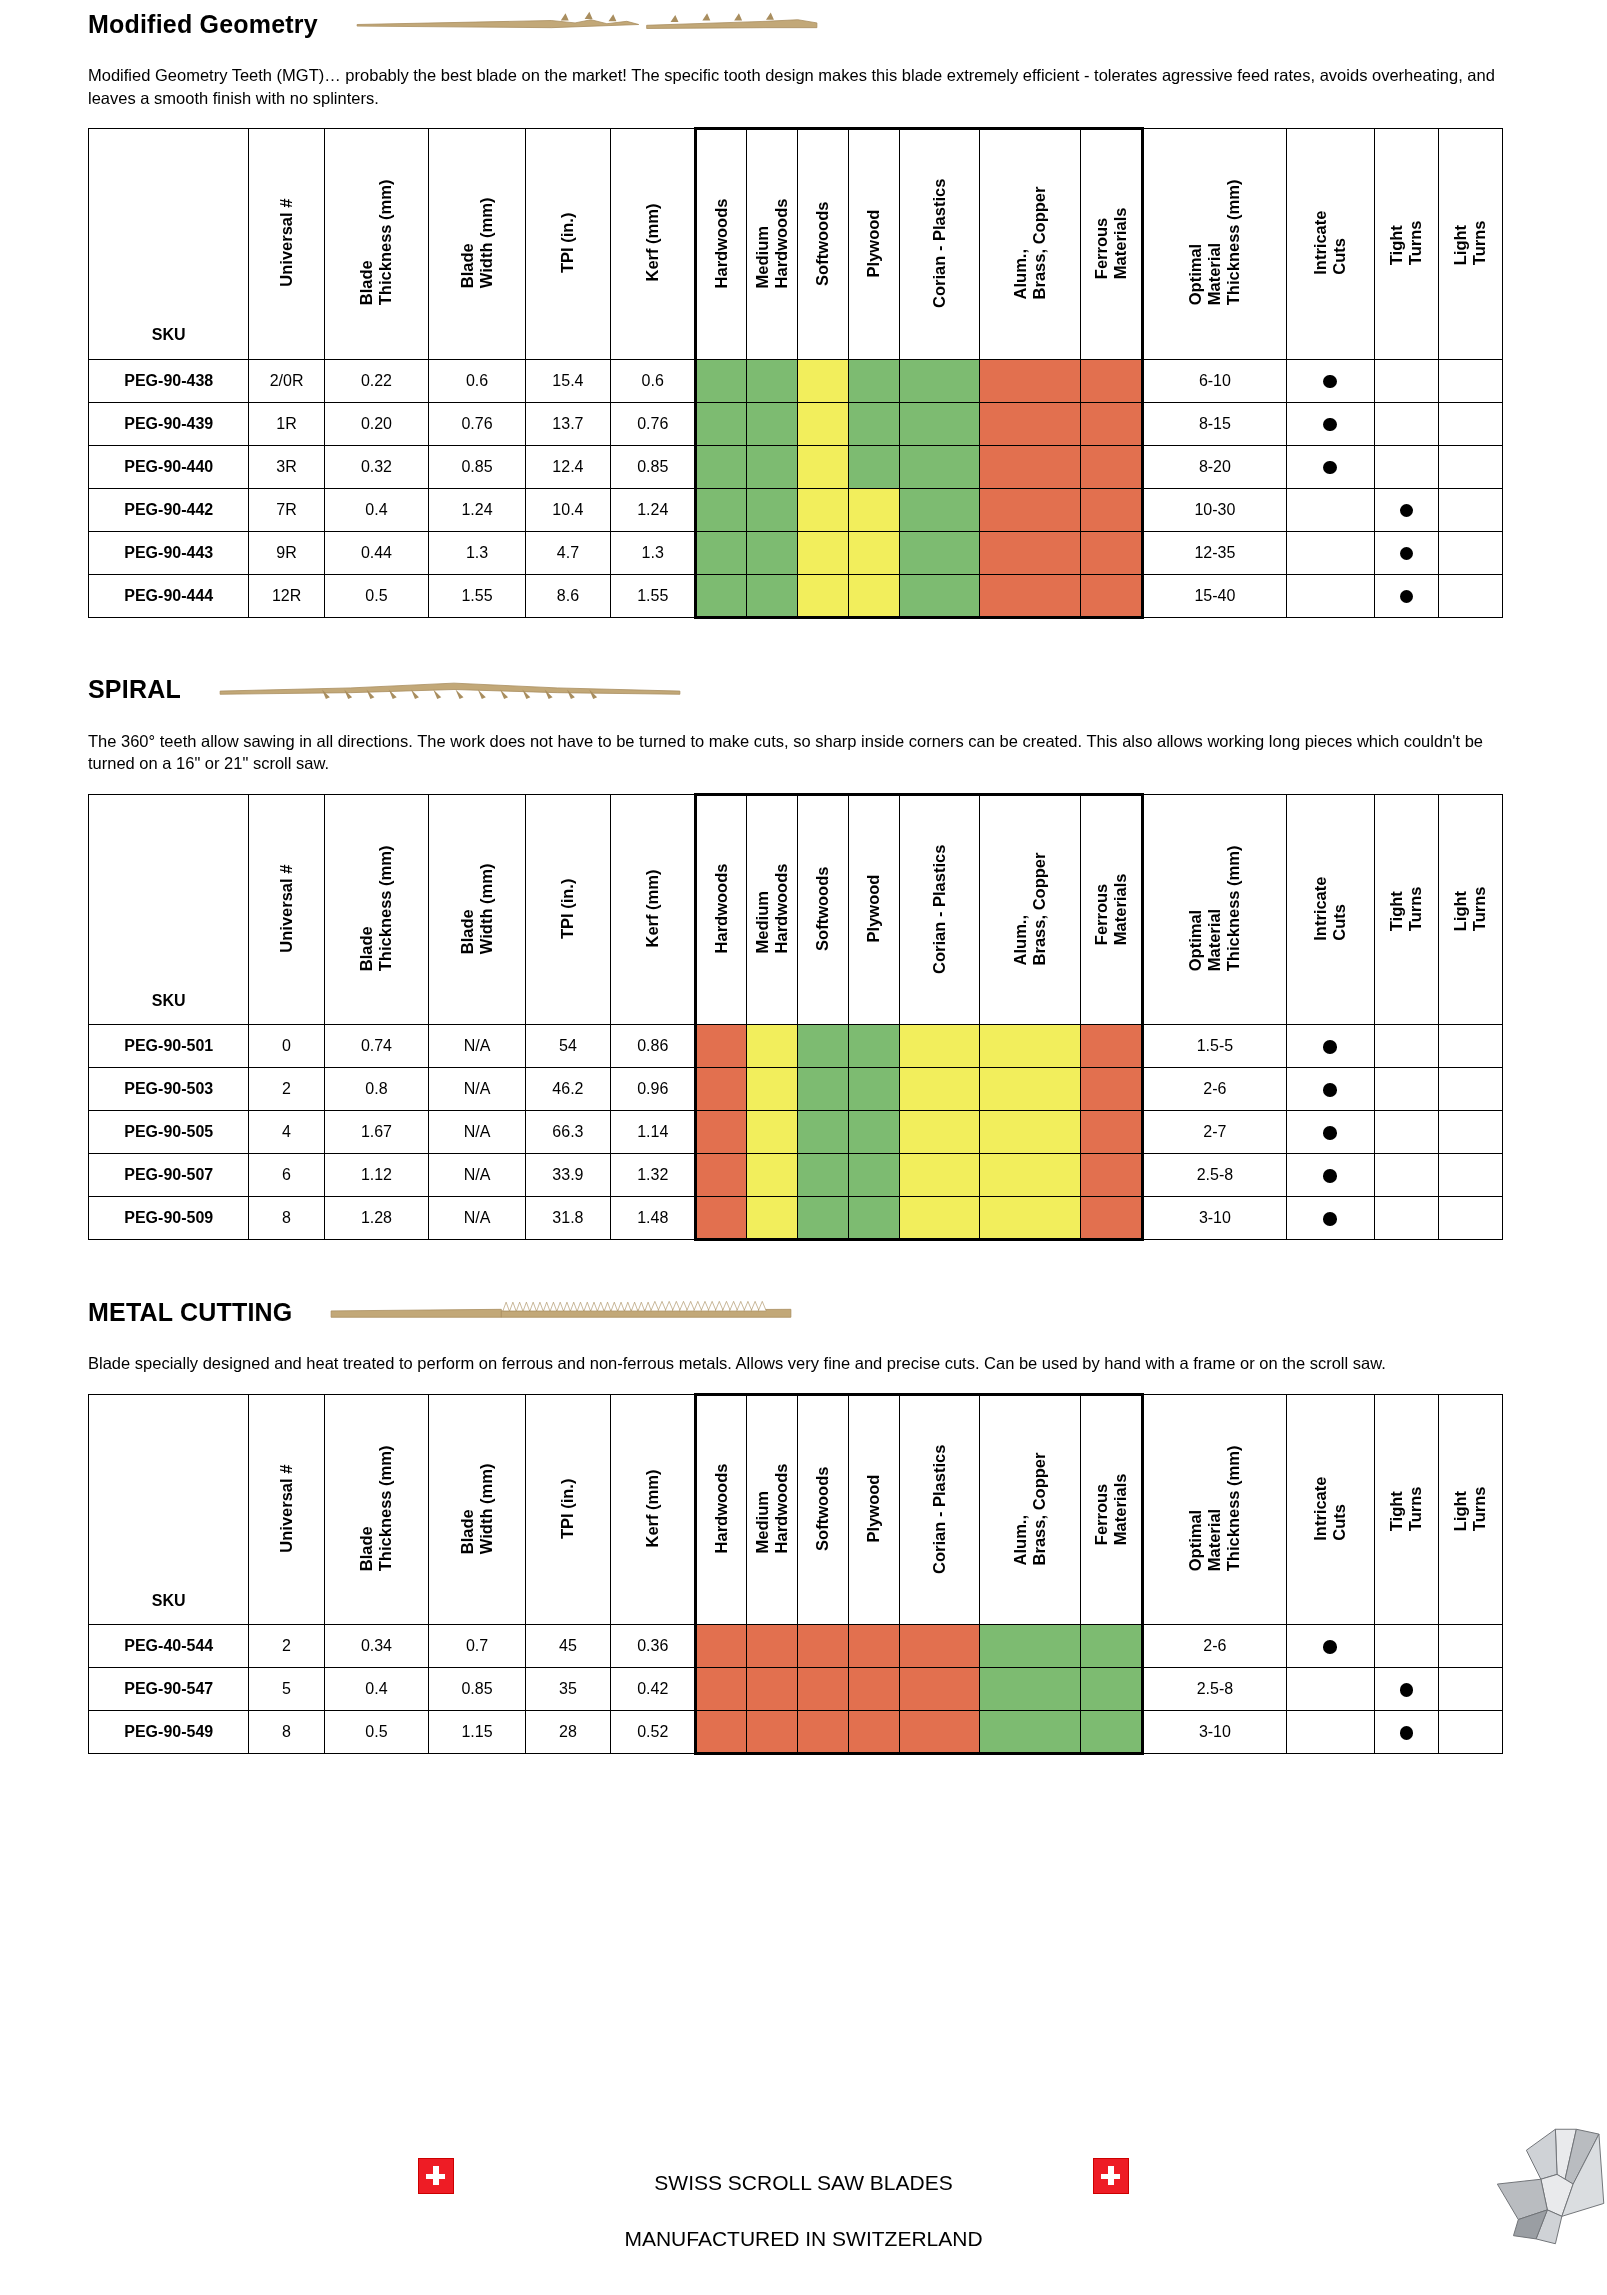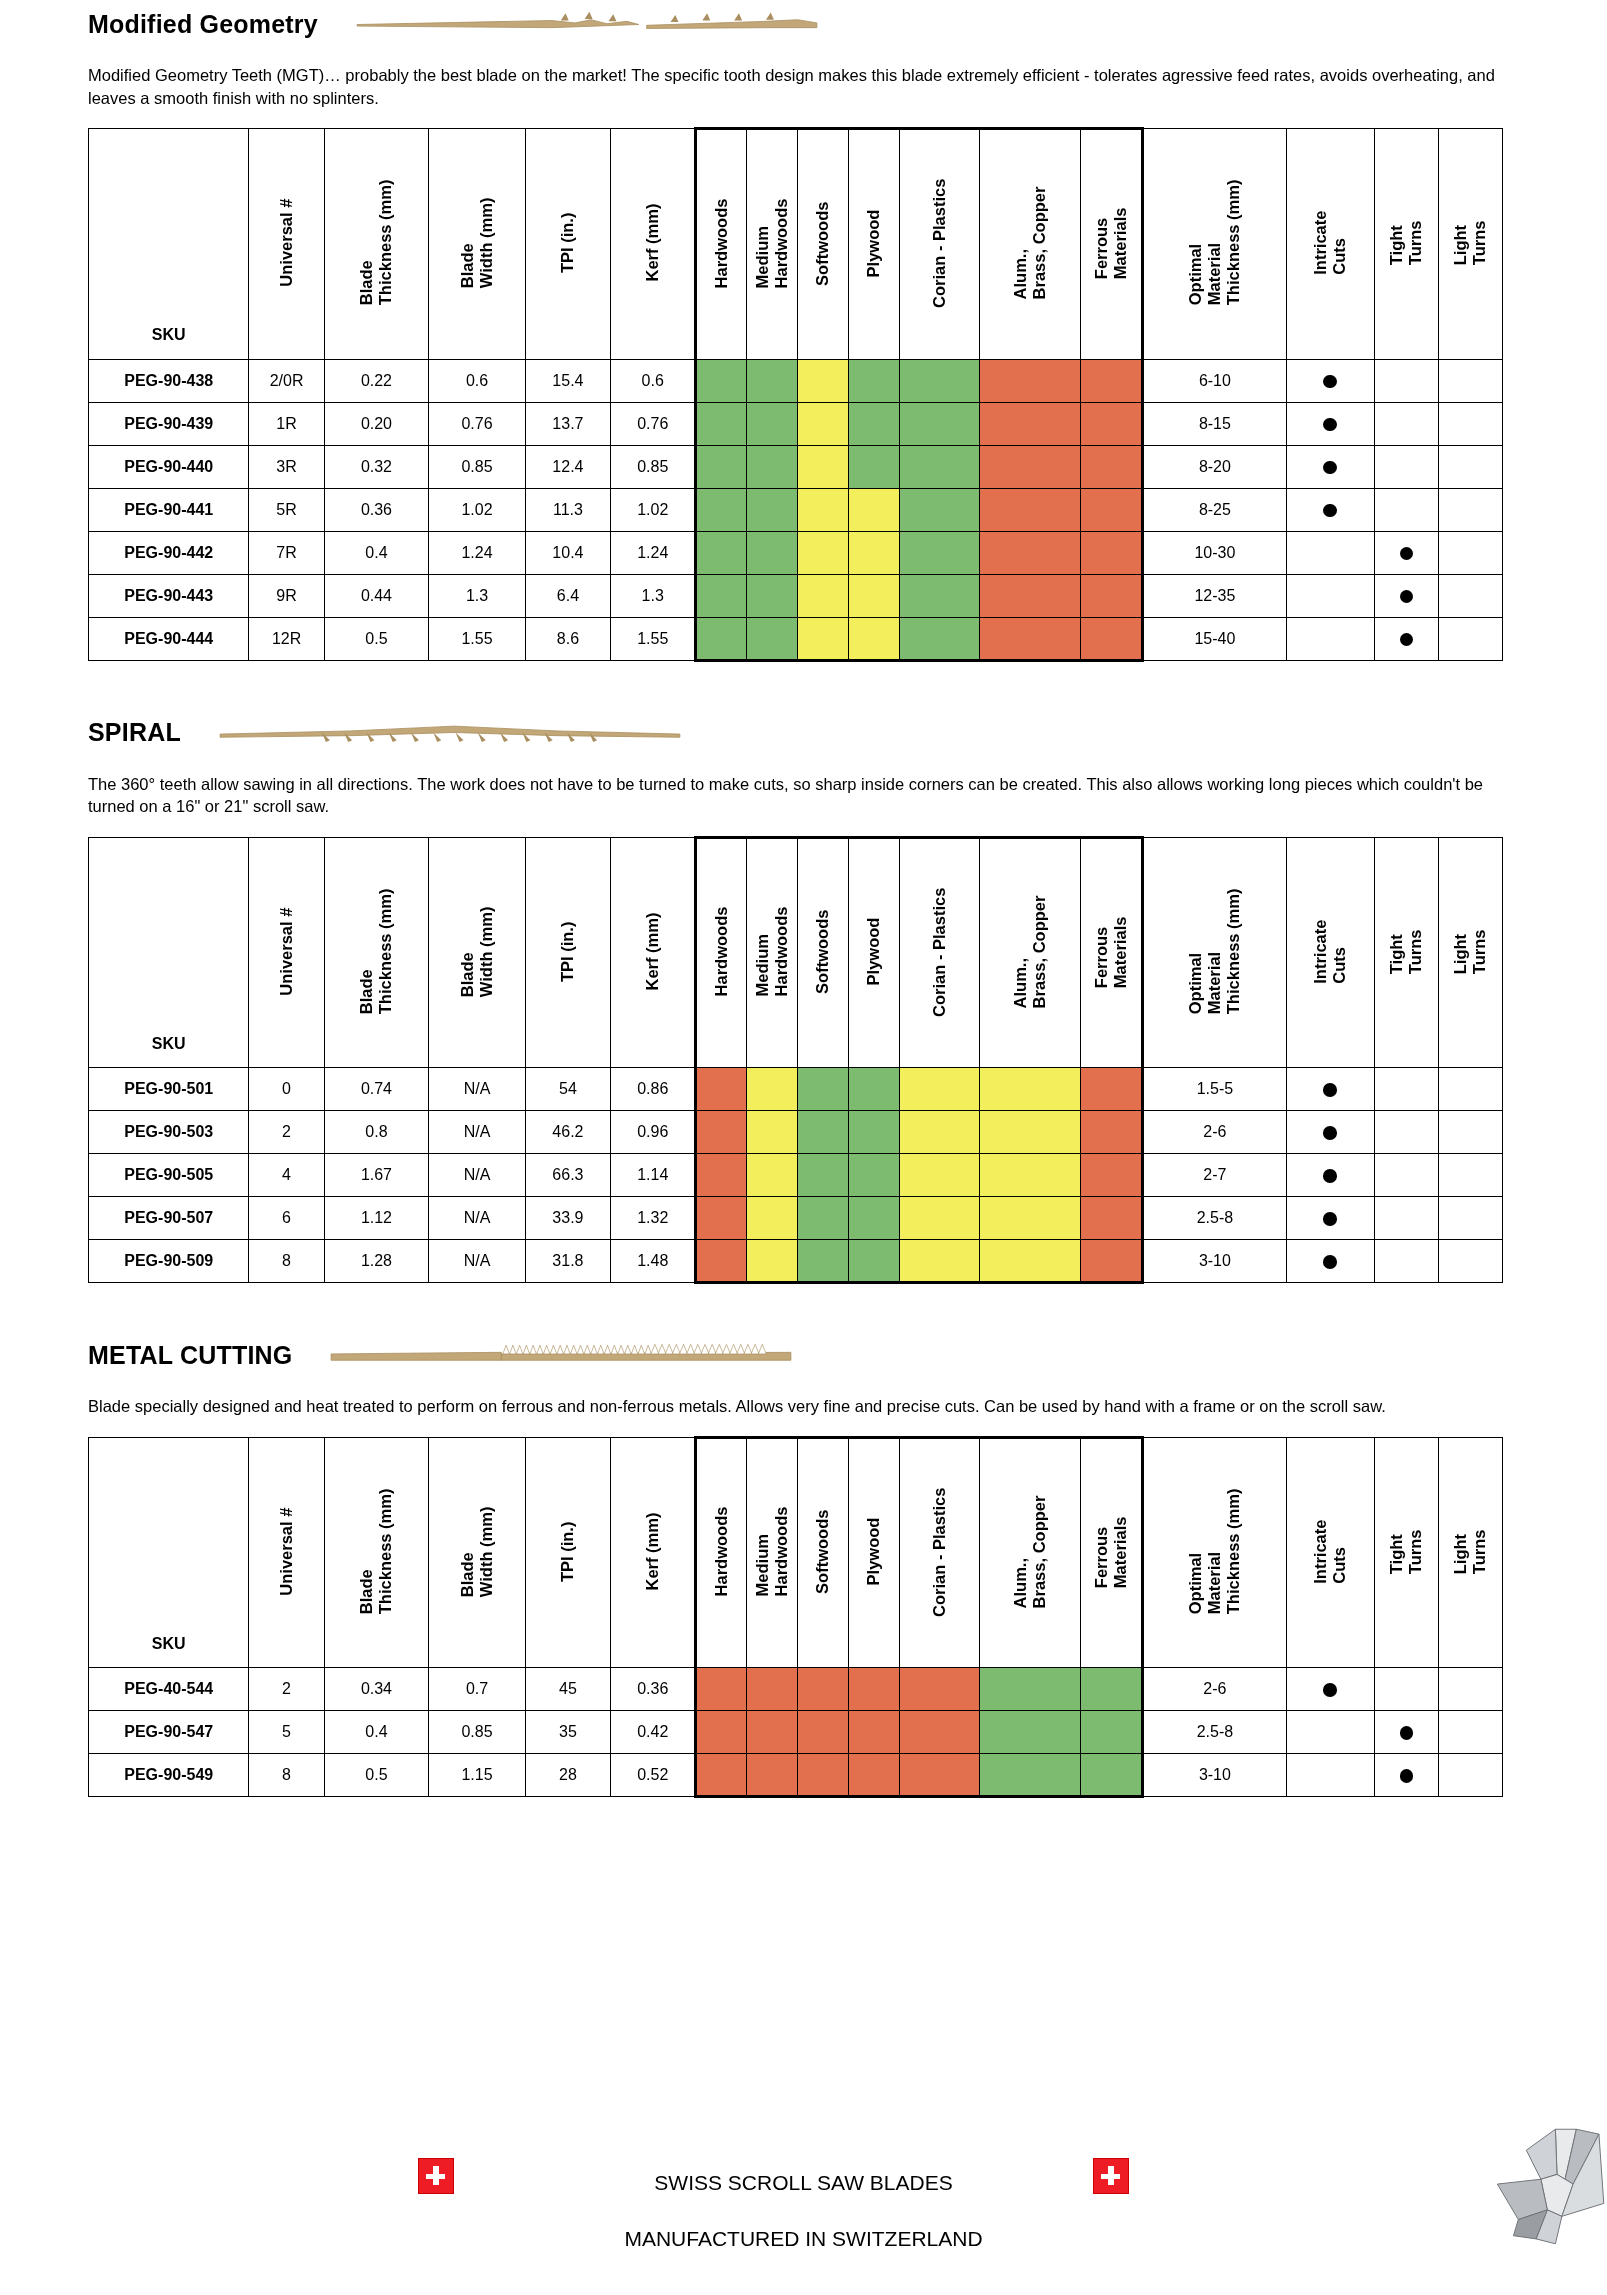--- a/index.html
+++ b/index.html
@@ -283,39 +283,20 @@
               <td class="" style="background:#7DBB71"></td>
               <td class="" style="background:#7DBB71"></td>
               <td class="" style="background:#E2704F"></td>
               <td class=" matblock-right" style="background:#E2704F"></td>
               <td>8-20</td>
               <td class="dot"></td>
               <td class=""></td>
               <td class=""></td>
             </tr>
             <tr>
-              <td class="sku">PEG-90-441</td>
-              <td>5R</td>
-              <td>0.36</td>
-              <td>1.02</td>
-              <td>11.3</td>
-              <td>1.02</td>
-              <td class=" matblock-left" style="background:#7DBB71"></td>
-              <td class="" style="background:#7DBB71"></td>
-              <td class="" style="background:#F2EE5C"></td>
-              <td class="" style="background:#F2EE5C"></td>
-              <td class="" style="background:#7DBB71"></td>
-              <td class="" style="background:#E2704F"></td>
-              <td class=" matblock-right" style="background:#E2704F"></td>
-              <td>8-25</td>
-              <td class="dot"></td>
-              <td class=""></td>
-              <td class=""></td>
-            </tr>
-            <tr>
               <td class="sku">PEG-90-442</td>
               <td>7R</td>
               <td>0.4</td>
               <td>1.24</td>
               <td>10.4</td>
               <td>1.24</td>
               <td class=" matblock-left" style="background:#7DBB71"></td>
               <td class="" style="background:#7DBB71"></td>
               <td class="" style="background:#F2EE5C"></td>
               <td class="" style="background:#F2EE5C"></td>
@@ -325,21 +306,21 @@
               <td>10-30</td>
               <td class=""></td>
               <td class="dot"></td>
               <td class=""></td>
             </tr>
             <tr>
               <td class="sku">PEG-90-443</td>
               <td>9R</td>
               <td>0.44</td>
               <td>1.3</td>
-              <td>6.4</td>
+              <td>4.7</td>
               <td>1.3</td>
               <td class=" matblock-left" style="background:#7DBB71"></td>
               <td class="" style="background:#7DBB71"></td>
               <td class="" style="background:#F2EE5C"></td>
               <td class="" style="background:#F2EE5C"></td>
               <td class="" style="background:#7DBB71"></td>
               <td class="" style="background:#E2704F"></td>
               <td class=" matblock-right" style="background:#E2704F"></td>
               <td>12-35</td>
               <td class=""></td>

